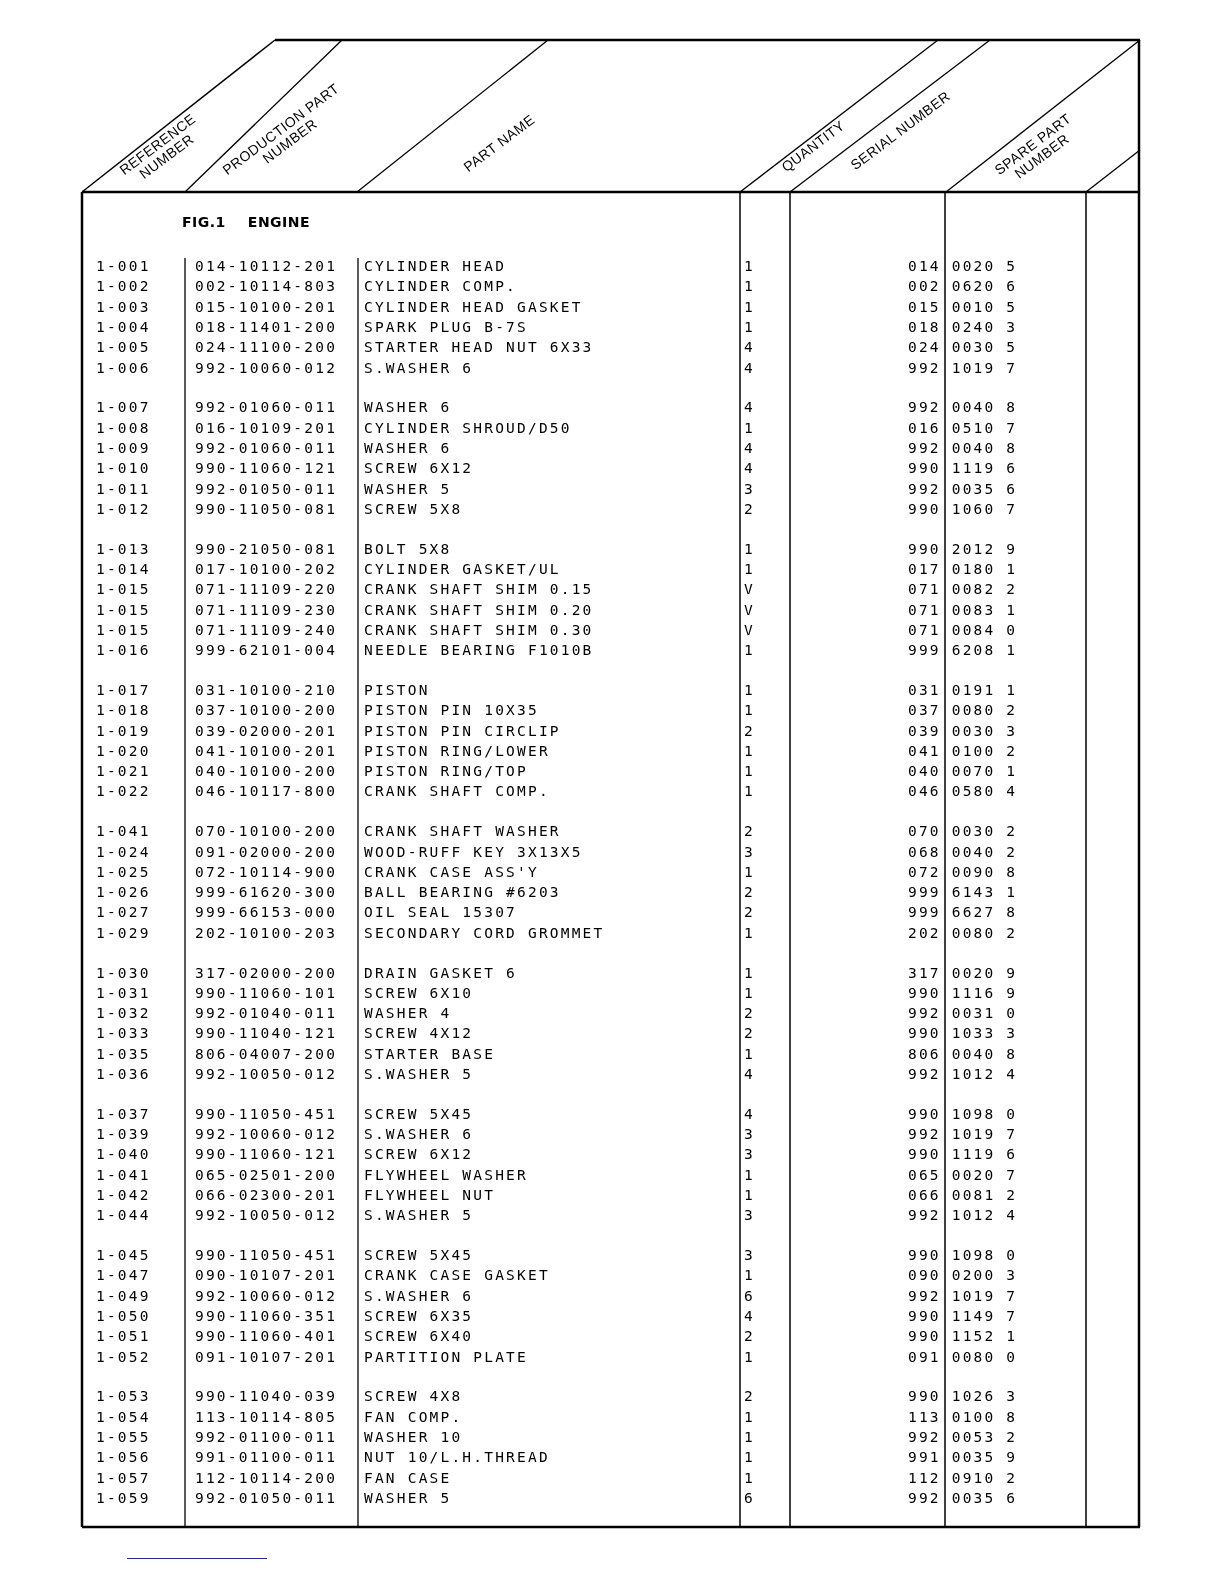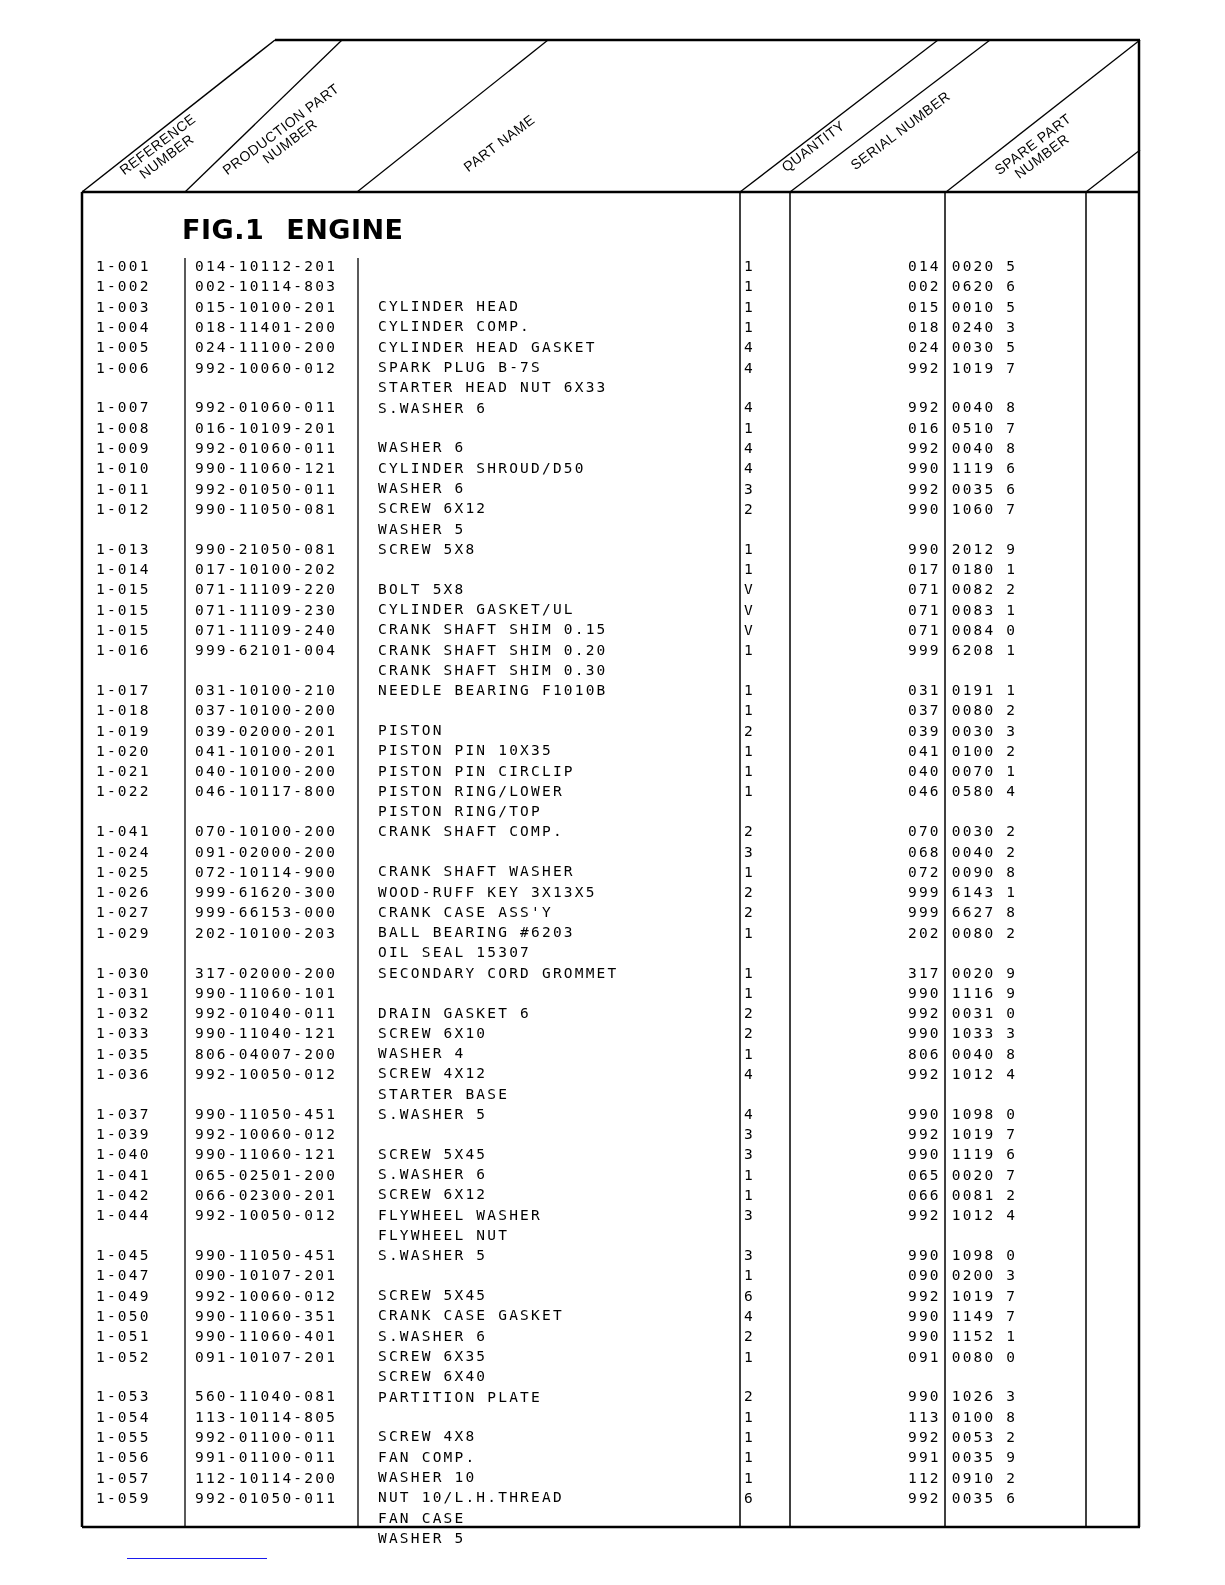--- a/index.html
+++ b/index.html
@@ -4,29 +4,29 @@
 <style>
   html, body { margin: 0; padding: 0; background: #ffffff; }
   body { width: 1225px; height: 1585px; position: relative; overflow: hidden;
          font-family: "DejaVu Sans", sans-serif; color: #000; }
   #page { position: absolute; left: 0; top: 0; width: 1225px; height: 1585px; }
   svg.frame { position: absolute; left: 0; top: 0; }
   .hdr-label { position: absolute; font-family: "Liberation Sans", sans-serif;
                font-size: 14px; letter-spacing: 0.5px; transform-origin: left bottom;
                transform: rotate(-37deg); white-space: nowrap; line-height: 15px; text-align: center; }
   .fig-title { position: absolute; left: 182px; top: 214px; font-family: "DejaVu Sans", sans-serif;
-               font-weight: bold; font-size: 27px; letter-spacing: 0.5px; text-align: center; }
+               font-weight: bold; font-size: 14px; letter-spacing: 0.5px; text-align: center; }
   .fig-title span { margin-right: 22px; }
   #rows { position: absolute; left: 0; top: 256px; width: 1225px; }
   .row { position: absolute; height: 20px; font-family: "DejaVu Sans Mono", monospace;
          font-size: 14.5px; letter-spacing: 2.2px; line-height: 20px; white-space: nowrap; }
   .row span { position: absolute; top: 0; }
   .c-ref { left: 96px; }
   .c-prod { left: 195px; }
-  .c-name { left: 378px; margin-top: 40px; }
+  .c-name { left: 364px; }
   .c-qty { left: 744px; }
   .c-spare { left: 908px; }
   .link-under { position: absolute; left: 127px; top: 1558px; width: 140px; height: 0; border-top: 1.5px solid #1a1aee; }
 </style>
 </head>
 <body>
 
 <div id="page">
 
   <svg class="frame" width="1225" height="1585">
@@ -480,21 +480,21 @@
           <span class="c-prod">091-10107-201</span>
           <span class="c-name">PARTITION PLATE</span>
           <span class="c-qty">1</span>
           <span class="c-serial"></span>
           <span class="c-spare">091 0080 0</span>
         </div>
       </div>
       <div>
         <div class="row" style="top: 1130.4px;">
           <span class="c-ref">1-053</span>
-          <span class="c-prod">560-11040-081</span>
+          <span class="c-prod">990-11040-039</span>
           <span class="c-name">SCREW 4X8</span>
           <span class="c-qty">2</span>
           <span class="c-serial"></span>
           <span class="c-spare">990 1026 3</span>
         </div>
         <div class="row" style="top: 1150.7px;">
           <span class="c-ref">1-054</span>
           <span class="c-prod">113-10114-805</span>
           <span class="c-name">FAN COMP.</span>
           <span class="c-qty">1</span>

